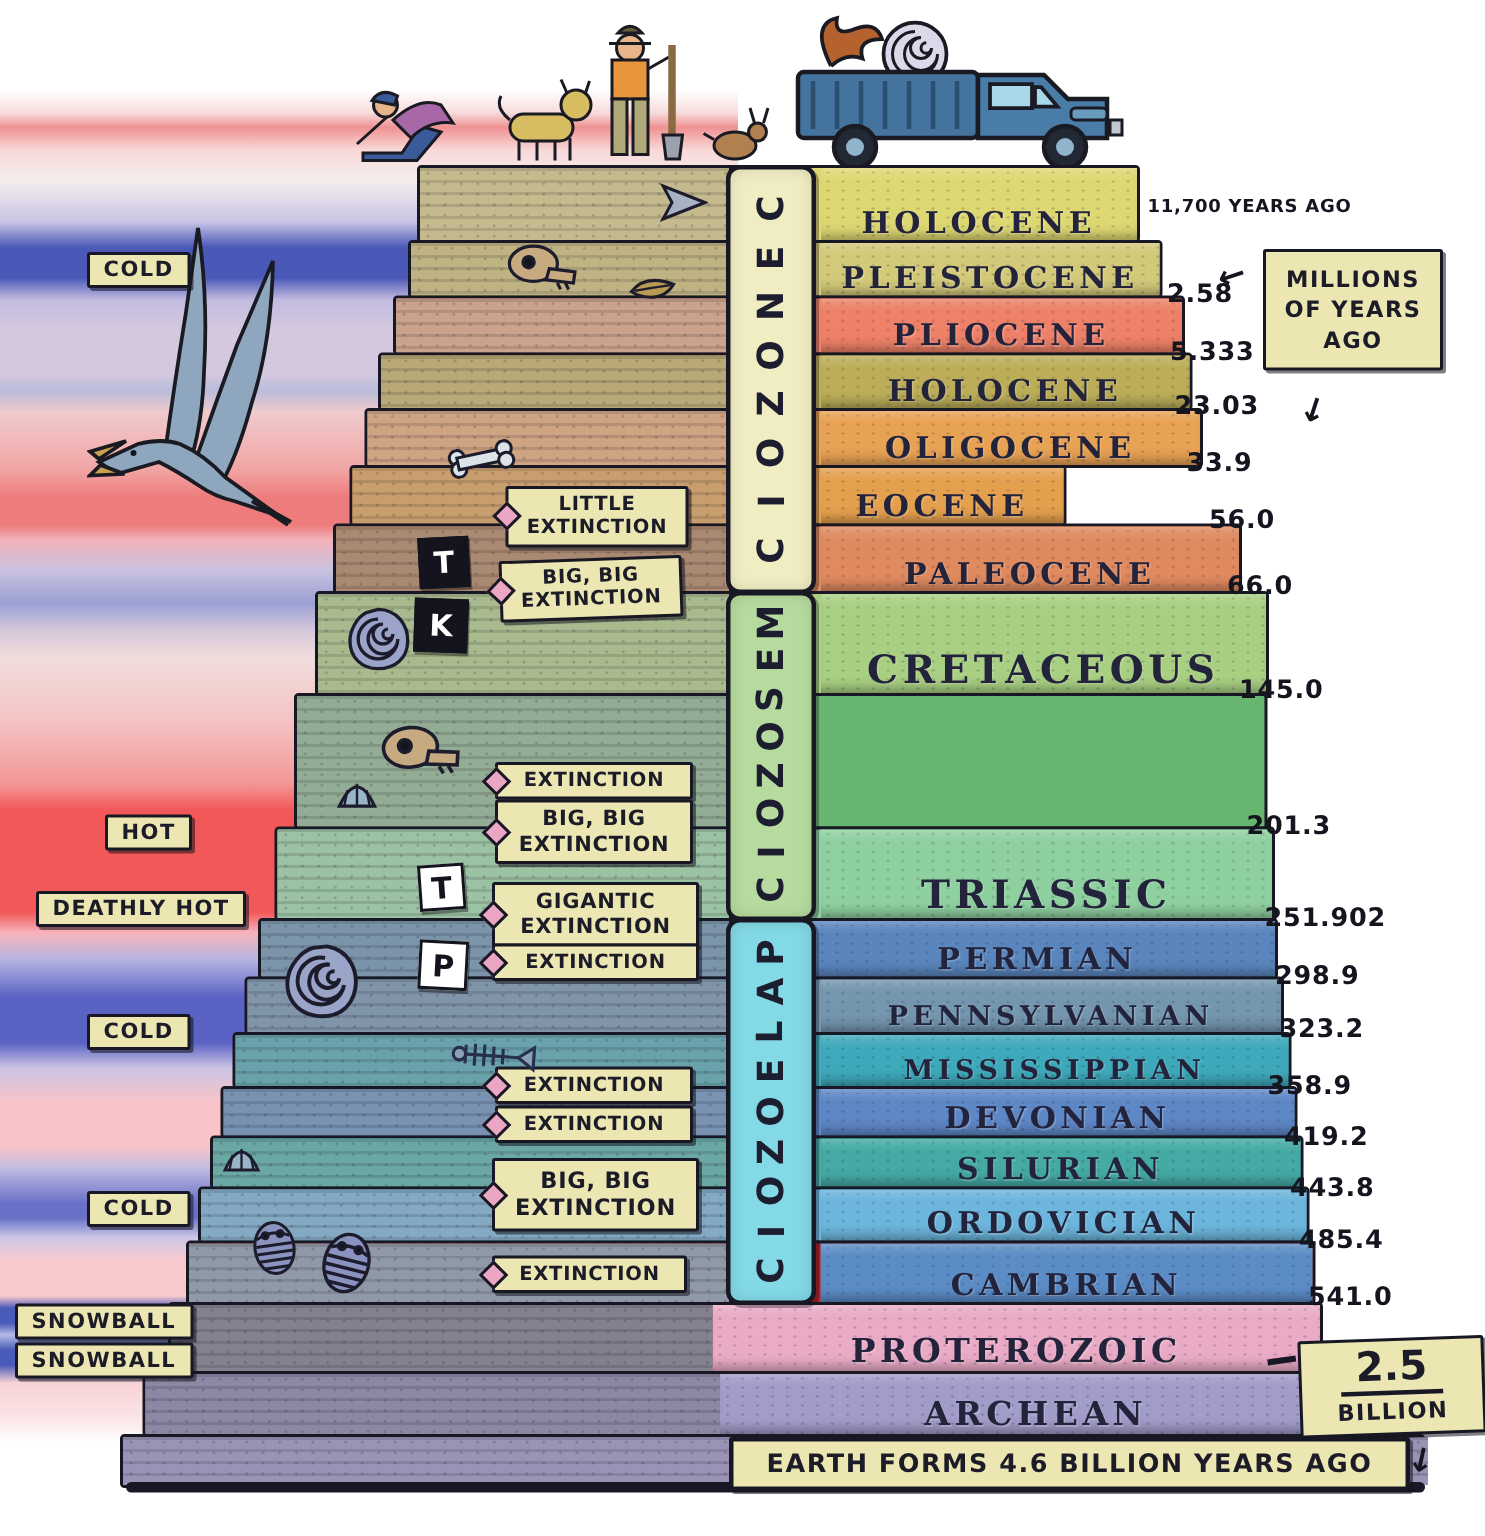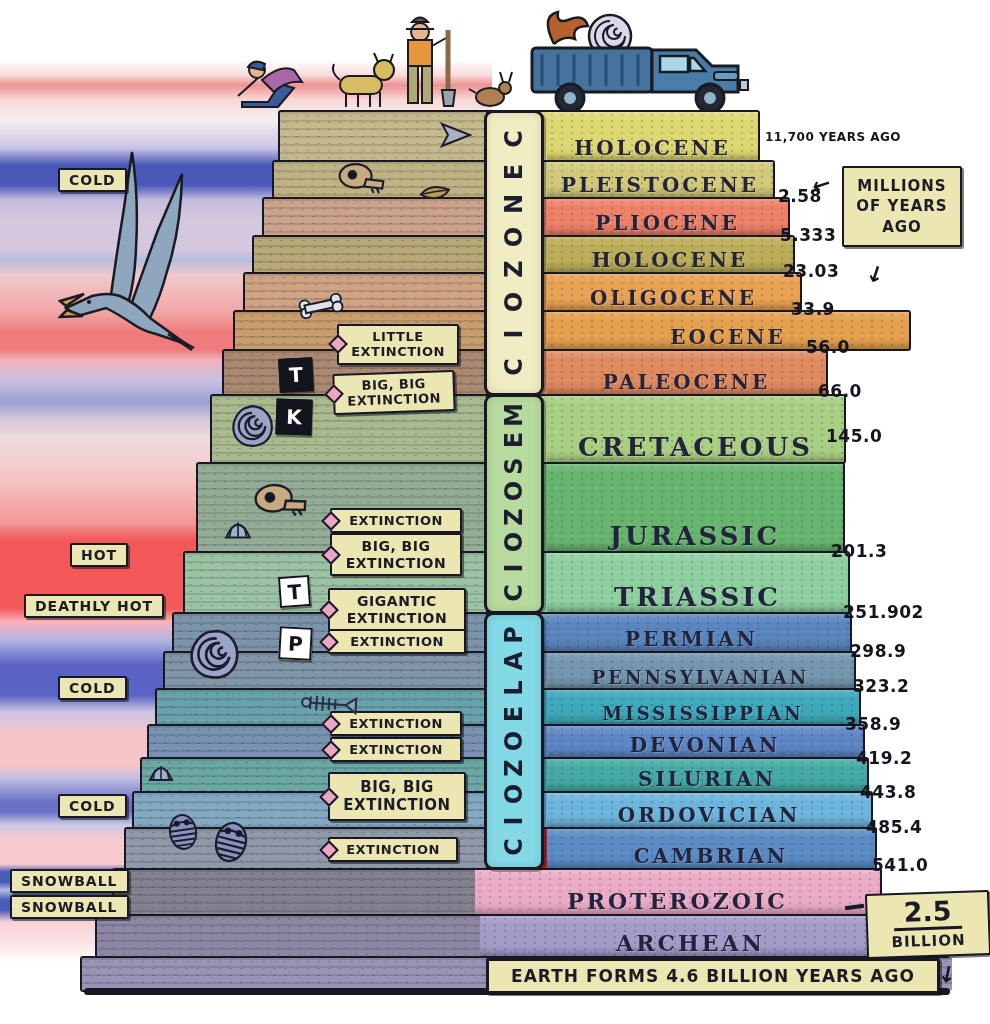--- a/index.html
+++ b/index.html
@@ -199,43 +199,40 @@
     <div class="band" style="left:293px;background-color:#bcae58">
         <span class="plabel fs20">HOLOCENE</span>
       </div>
   </div>
   <div class="row" style="top:272px;left:243px;width:559px;height:40px;background:#e8a254">
     <div class="strata" style="width:241px;background-color:#cfa483"></div>
     <div class="band" style="left:302px;background-color:#e8a254">
         <span class="plabel fs20">OLIGOCENE</span>
       </div>
   </div>
-  <div class="row" style="top:310px;left:233px;width:678px;height:41px;background:#e5a04e">
+  <div class="row" style="top:310px;left:233px;width:478px;height:41px;background:#e5a04e">
     <div class="strata" style="width:251px;background-color:#c99e6e"></div>
     <div class="band" style="left:312px;background-color:#e5a04e">
         <span class="plabel fs20">EOCENE</span>
       </div>
   </div>
   <div class="row" style="top:349px;left:222px;width:606px;height:47px;background:#e08a60">
     <div class="strata" style="width:262px;background-color:#a98971"></div>
     <div class="band" style="left:323px;background-color:#e08a60">
         <span class="plabel fs20">PALEOCENE</span>
       </div>
   </div>
   <div class="row" style="top:394px;left:210px;width:636px;height:70px;background:#a9cf83">
     <div class="strata" style="width:274px;background-color:#a9ba8e"></div>
     <div class="band" style="left:335px;background-color:#a9cf83">
         <span class="plabel fs26">CRETACEOUS</span>
       </div>
   </div>
   <div class="row" style="top:462px;left:196px;width:649px;height:91px;background:#68b56f">
     <div class="strata" style="width:288px;background-color:#93ac95"></div>
-    <div class="band" style="left:349px;background-color:#68b56f">
-        <span class="plabel fs26">JURASSIC</span>
-      </div>
   </div>
   <div class="row" style="top:551px;left:183px;width:667px;height:63px;background:#8fd0a0">
     <div class="strata" style="width:301px;background-color:#9cc2a4"></div>
     <div class="band" style="left:362px;background-color:#8fd0a0">
         <span class="plabel fs26">TRIASSIC</span>
       </div>
   </div>
   <div class="row" style="top:612px;left:172px;width:680px;height:41px;background:#5a86bd">
     <div class="strata" style="width:312px;background-color:#7b94a9"></div>
     <div class="band" style="left:359px;background-color:#5a86bd">
@@ -333,21 +330,21 @@
       </span>
   </div>
 
   <span class="date" style="left:765px;top:130px;font-size:12px">11,700 YEARS AGO</span>
   <span class="date" style="left:778px;top:186px">2.58</span>
   <span class="date" style="left:780px;top:225px">5.333</span>
   <span class="date" style="left:783px;top:261px">23.03</span>
   <span class="date" style="left:791px;top:299px">33.9</span>
   <span class="date" style="left:806px;top:337px">56.0</span>
   <span class="date" style="left:818px;top:381px">66.0</span>
-  <span class="date" style="left:826px;top:426px">145.0</span>
+  <span class="date" style="left:826px;top:450px">145.0</span>
   <span class="date" style="left:831px;top:541px">201.3</span>
   <span class="date" style="left:843px;top:602px">251.902</span>
   <span class="date" style="left:850px;top:641px">298.9</span>
   <span class="date" style="left:853px;top:676px">323.2</span>
   <span class="date" style="left:845px;top:714px">358.9</span>
   <span class="date" style="left:856px;top:748px">419.2</span>
   <span class="date" style="left:860px;top:782px">443.8</span>
   <span class="date" style="left:866px;top:817px">485.4</span>
   <span class="date" style="left:872px;top:855px">541.0</span>
 

